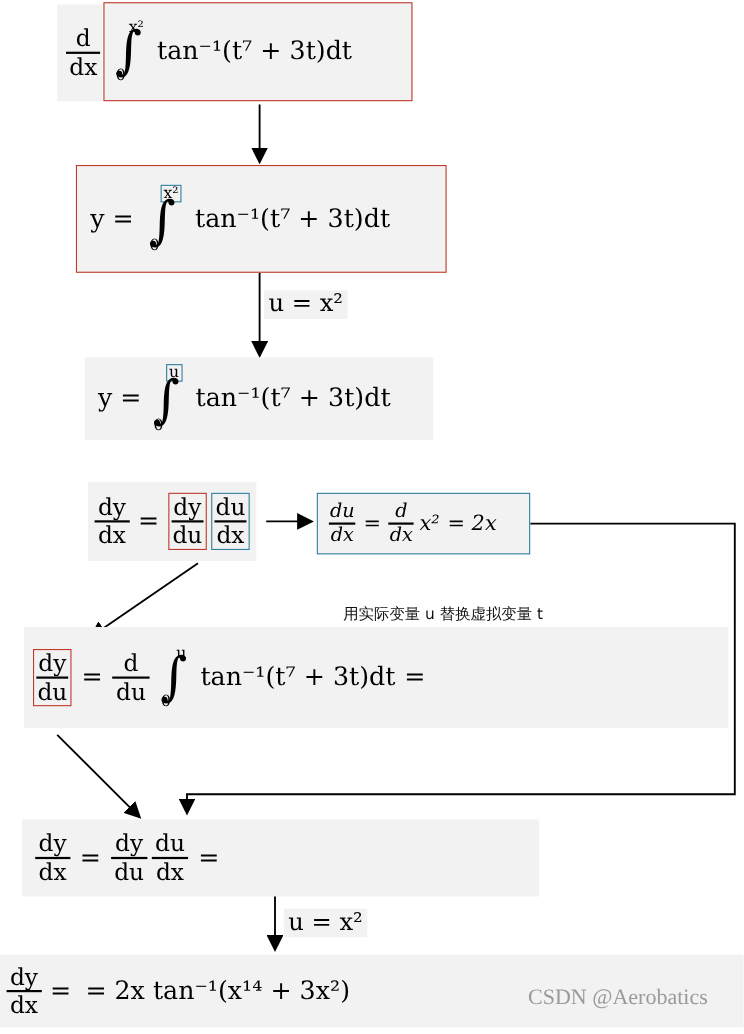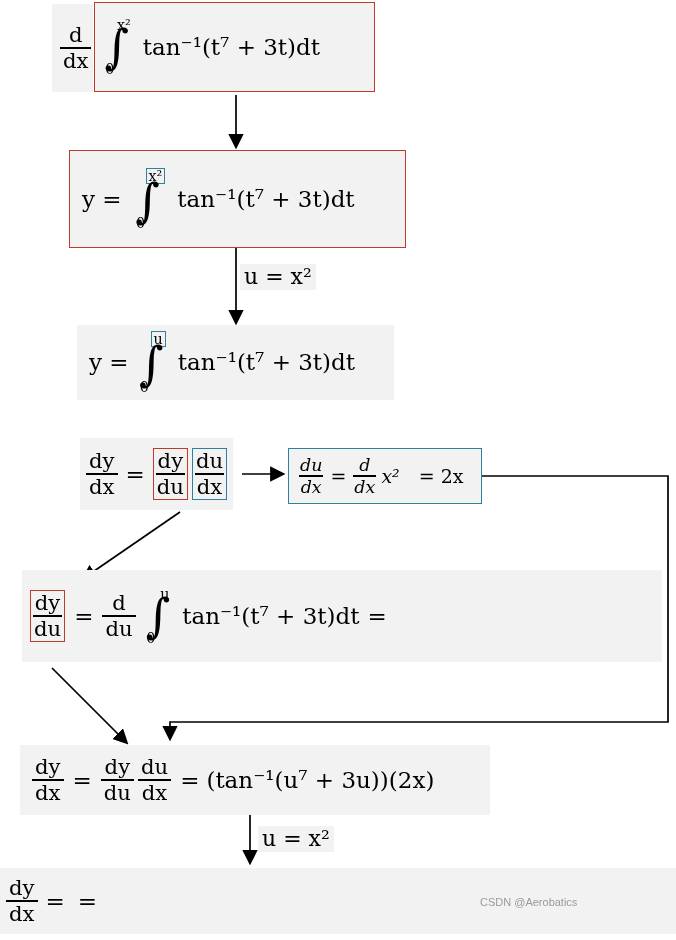--- a/index.html
+++ b/index.html
@@ -119,22 +119,22 @@
   }
   .cn-label {
     position: absolute;
     font-family: "DejaVu Sans", sans-serif;
     font-size: 14px;
     color: #111;
     white-space: nowrap;
   }
   .watermark {
     position: absolute;
-    font-family: Liberation Sans, sans-serif;
-    font-size: 11px;
+    font-family: Liberation Serif, serif;
+    font-size: 20px;
     color: #9a9a9a;
     white-space: nowrap;
   }
   svg.arrows {
     position: absolute;
     left: 0; top: 0;
     width: 676px;
     height: 940px;
     pointer-events: none;
   }
@@ -244,24 +244,25 @@
         <span class="bar"></span>
         <span class="den" style="font-style:italic">dx</span>
       </span>
       <span style="margin:0 5px;">=</span>
       <span class="frac tight">
         <span class="num" style="font-style:italic">d</span>
         <span class="bar"></span>
         <span class="den" style="font-style:italic">dx</span>
       </span>
       <span style="margin-left:3px;font-style:italic;">x²</span>
-      <span style="margin-left:19px;">= 2x</span>
-    </span>
-  </div>
-
+      <span style="margin-left:7px;font-style:italic;">= 2x</span>
+    </span>
+  </div>
+
+  <div class="cn-label" style="left:312px; top:550px;">用实际变量 u 替换虚拟变量 t</div>
 
   <div class="node plain" style="left:22px; top:570px; width:640px; height:92px; padding-left:6px;">
     <span class="math">
       <span class="frac boxfrac tight">
         <span class="num">dy</span>
         <span class="bar"></span>
         <span class="den">du</span>
       </span>
       <span style="margin:0 7px;">=</span>
       <span class="frac">
@@ -291,35 +292,35 @@
         <span class="num">dy</span>
         <span class="bar"></span>
         <span class="den">du</span>
       </span>
       <span class="frac">
         <span class="num">du</span>
         <span class="bar"></span>
         <span class="den">dx</span>
       </span>
       <span style="margin:0 7px;">=</span>
-      <span>(tan⁻¹(u⁷ + 3u))(2x)</span>
     </span>
   </div>
 
   <div class="node plain label" style="left:258px; top:826px; padding:2px 4px;">
     <span class="math" style="font-size:22px;">u = x²</span>
   </div>
 
   <div class="node plain" style="left:0px; top:868px; width:676px; height:66px; padding-left:4px;">
     <span class="math">
       <span class="frac">
         <span class="num">dy</span>
         <span class="bar"></span>
         <span class="den">dx</span>
       </span>
       <span style="margin:0 6px;">=</span>
       <span style="margin:0 7px;">=</span>
+      <span>2x tan⁻¹(x¹⁴ + 3x²)</span>
     </span>
   </div>
 
   <div class="watermark" style="left:480px; top:896px;">CSDN @Aerobatics</div>
 
 </div>
 
 </body></html>

